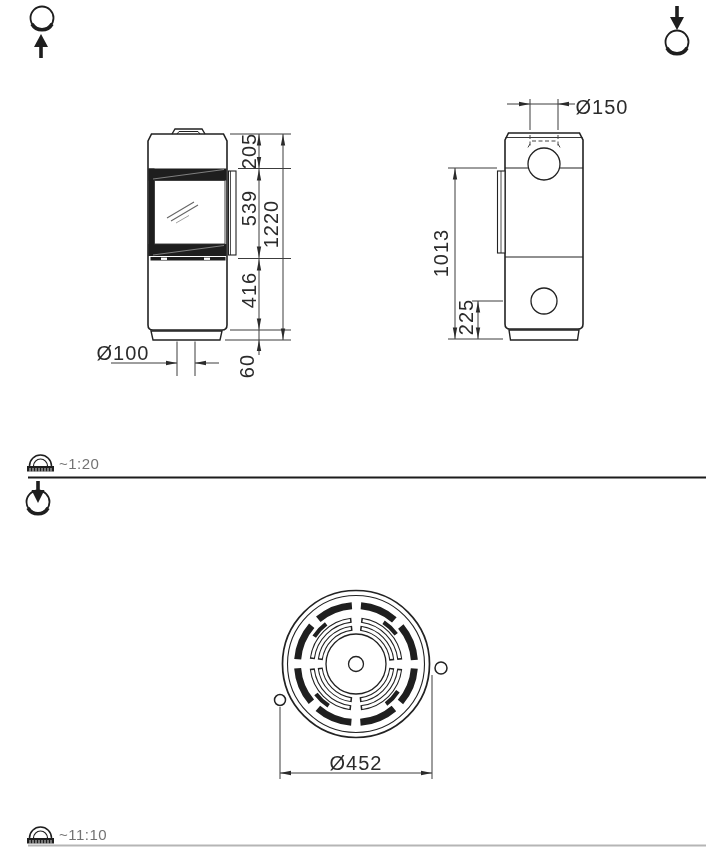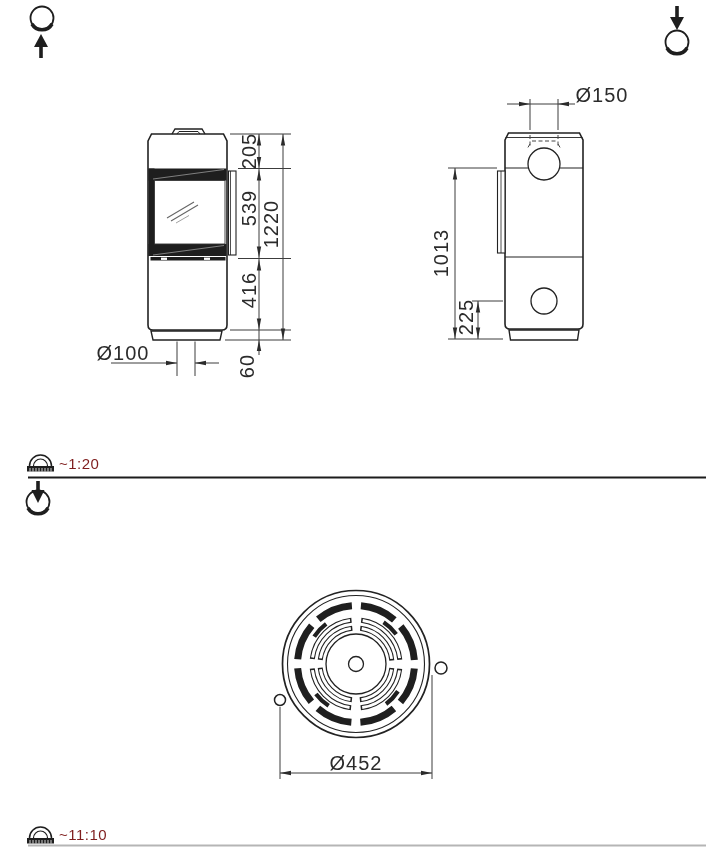--- a/index.html
+++ b/index.html
@@ -2,21 +2,21 @@
 <html><head>
 <meta charset="utf-8">
 <style>
   html,body{margin:0;padding:0;background:#fff;}
   .page{position:relative;width:719px;height:848px;background:#ffffff;overflow:hidden;
         font-family:"Liberation Sans", sans-serif;}
   svg.linework{position:absolute;left:0;top:0;}
   .dim{position:absolute;white-space:nowrap;color:#2b2b2b;font-size:20px;font-weight:400;
        letter-spacing:1px;transform:translate(-50%,-50%);line-height:1;}
   .dim.v{transform:translate(-50%,-50%) rotate(-90deg);}
-  .scale-label{position:absolute;white-space:nowrap;color:#7f1d1d;font-size:15px;
+  .scale-label{position:absolute;white-space:nowrap;color:#737373;font-size:15px;
        letter-spacing:0.5px;line-height:1;}
 </style>
 </head>
 <body>
 
 <div class="page">
 
 <svg class="linework" width="719" height="848" viewBox="0 0 719 848">
 
   <g stroke="#1e1e1e" fill="none">
@@ -203,21 +203,21 @@
   </g>
 </svg>
 
 <span class="dim v" style="left:249px;top:151px">205</span>
 <span class="dim v" style="left:249px;top:208px">539</span>
 <span class="dim v" style="left:249px;top:290px">416</span>
 <span class="dim v" style="left:247px;top:366px">60</span>
 <span class="dim v" style="left:271px;top:224px">1220</span>
 <span class="dim" style="left:123px;top:353px">Ø100</span>
 
-<span class="dim" style="left:602px;top:95px">Ø150</span>
+<span class="dim" style="left:602px;top:107px">Ø150</span>
 <span class="dim v" style="left:441px;top:253px">1013</span>
 <span class="dim v" style="left:466px;top:317px">225</span>
 
 <span class="dim" style="left:356px;top:763px">Ø452</span>
 
 <span class="scale-label" style="left:59px;top:456px">~1:20</span>
 <span class="scale-label" style="left:59px;top:827px">~11:10</span>
 
 </div>
 

